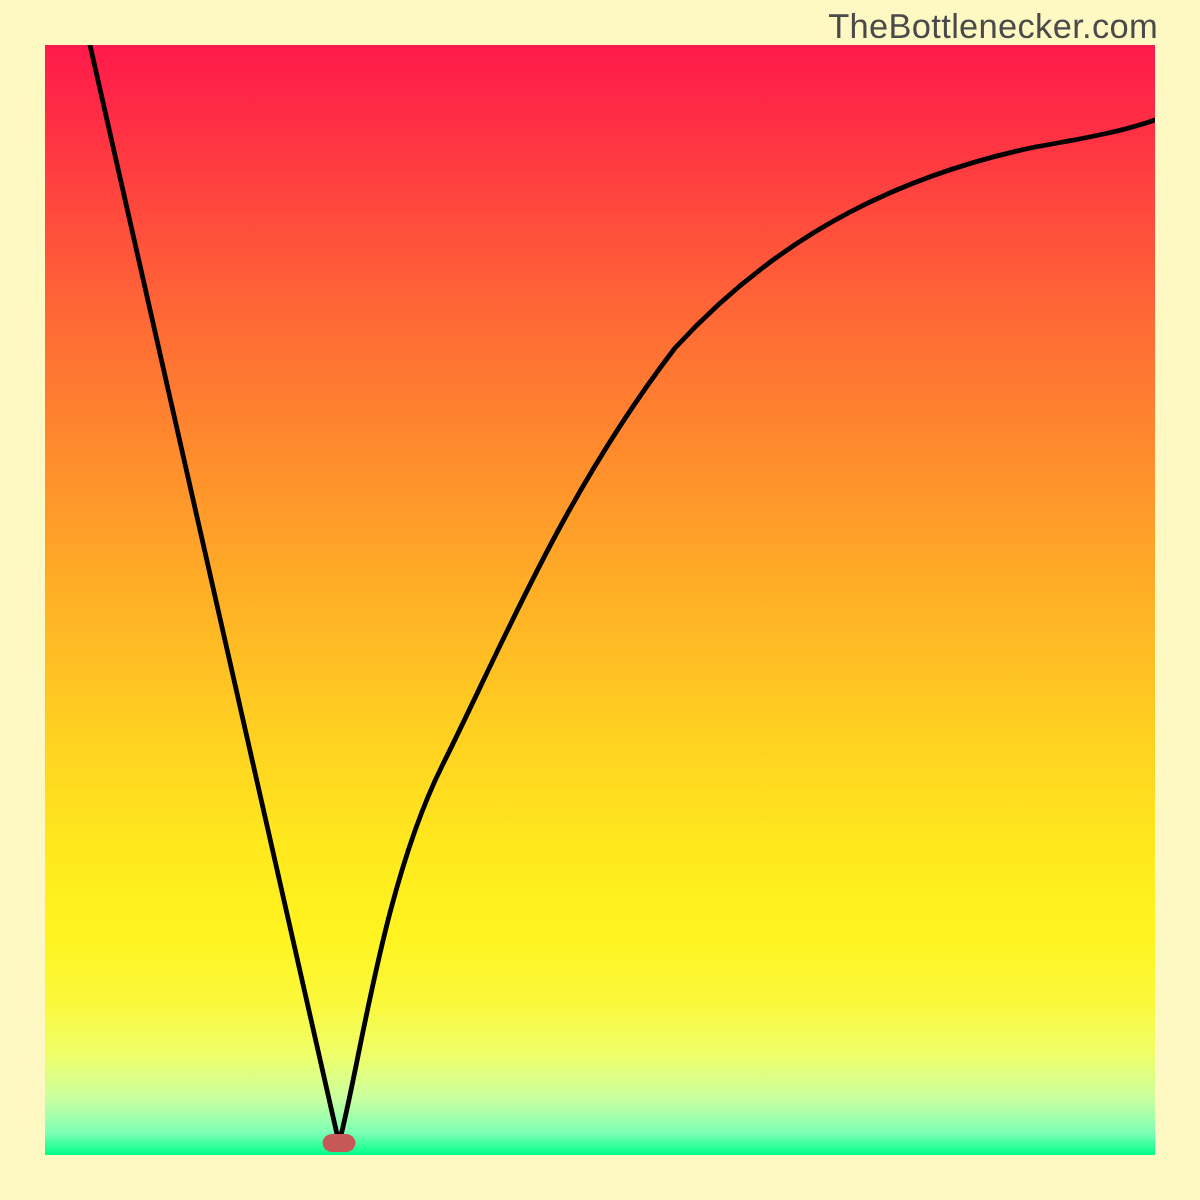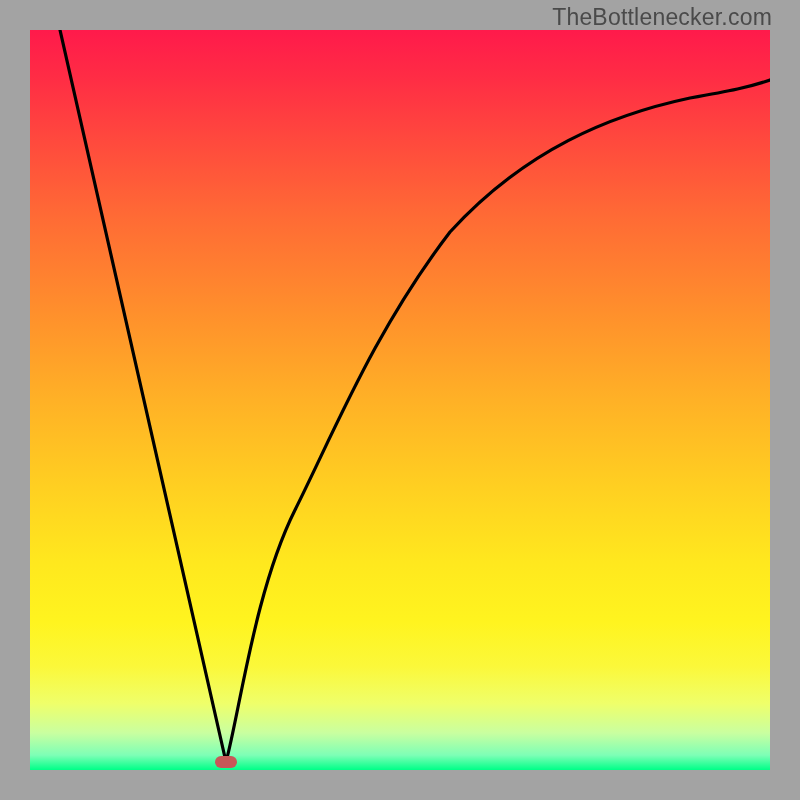--- a/index.html
+++ b/index.html
@@ -8,21 +8,21 @@
     width: 800px;
     height: 800px;
     background: #000000;
     overflow: hidden;
     font-family: Arial, Helvetica, sans-serif;
   }
   .frame {
     position: relative;
     width: 800px;
     height: 800px;
-    background: #a3a3a3;
+    background: #fef9c3;
   }
   .watermark {
     position: absolute;
     top: 4px;
     right: 28px;
     color: #4a4a4a;
     font-size: 23px;
     font-weight: 400;
     letter-spacing: 0.2px;
     z-index: 5;

